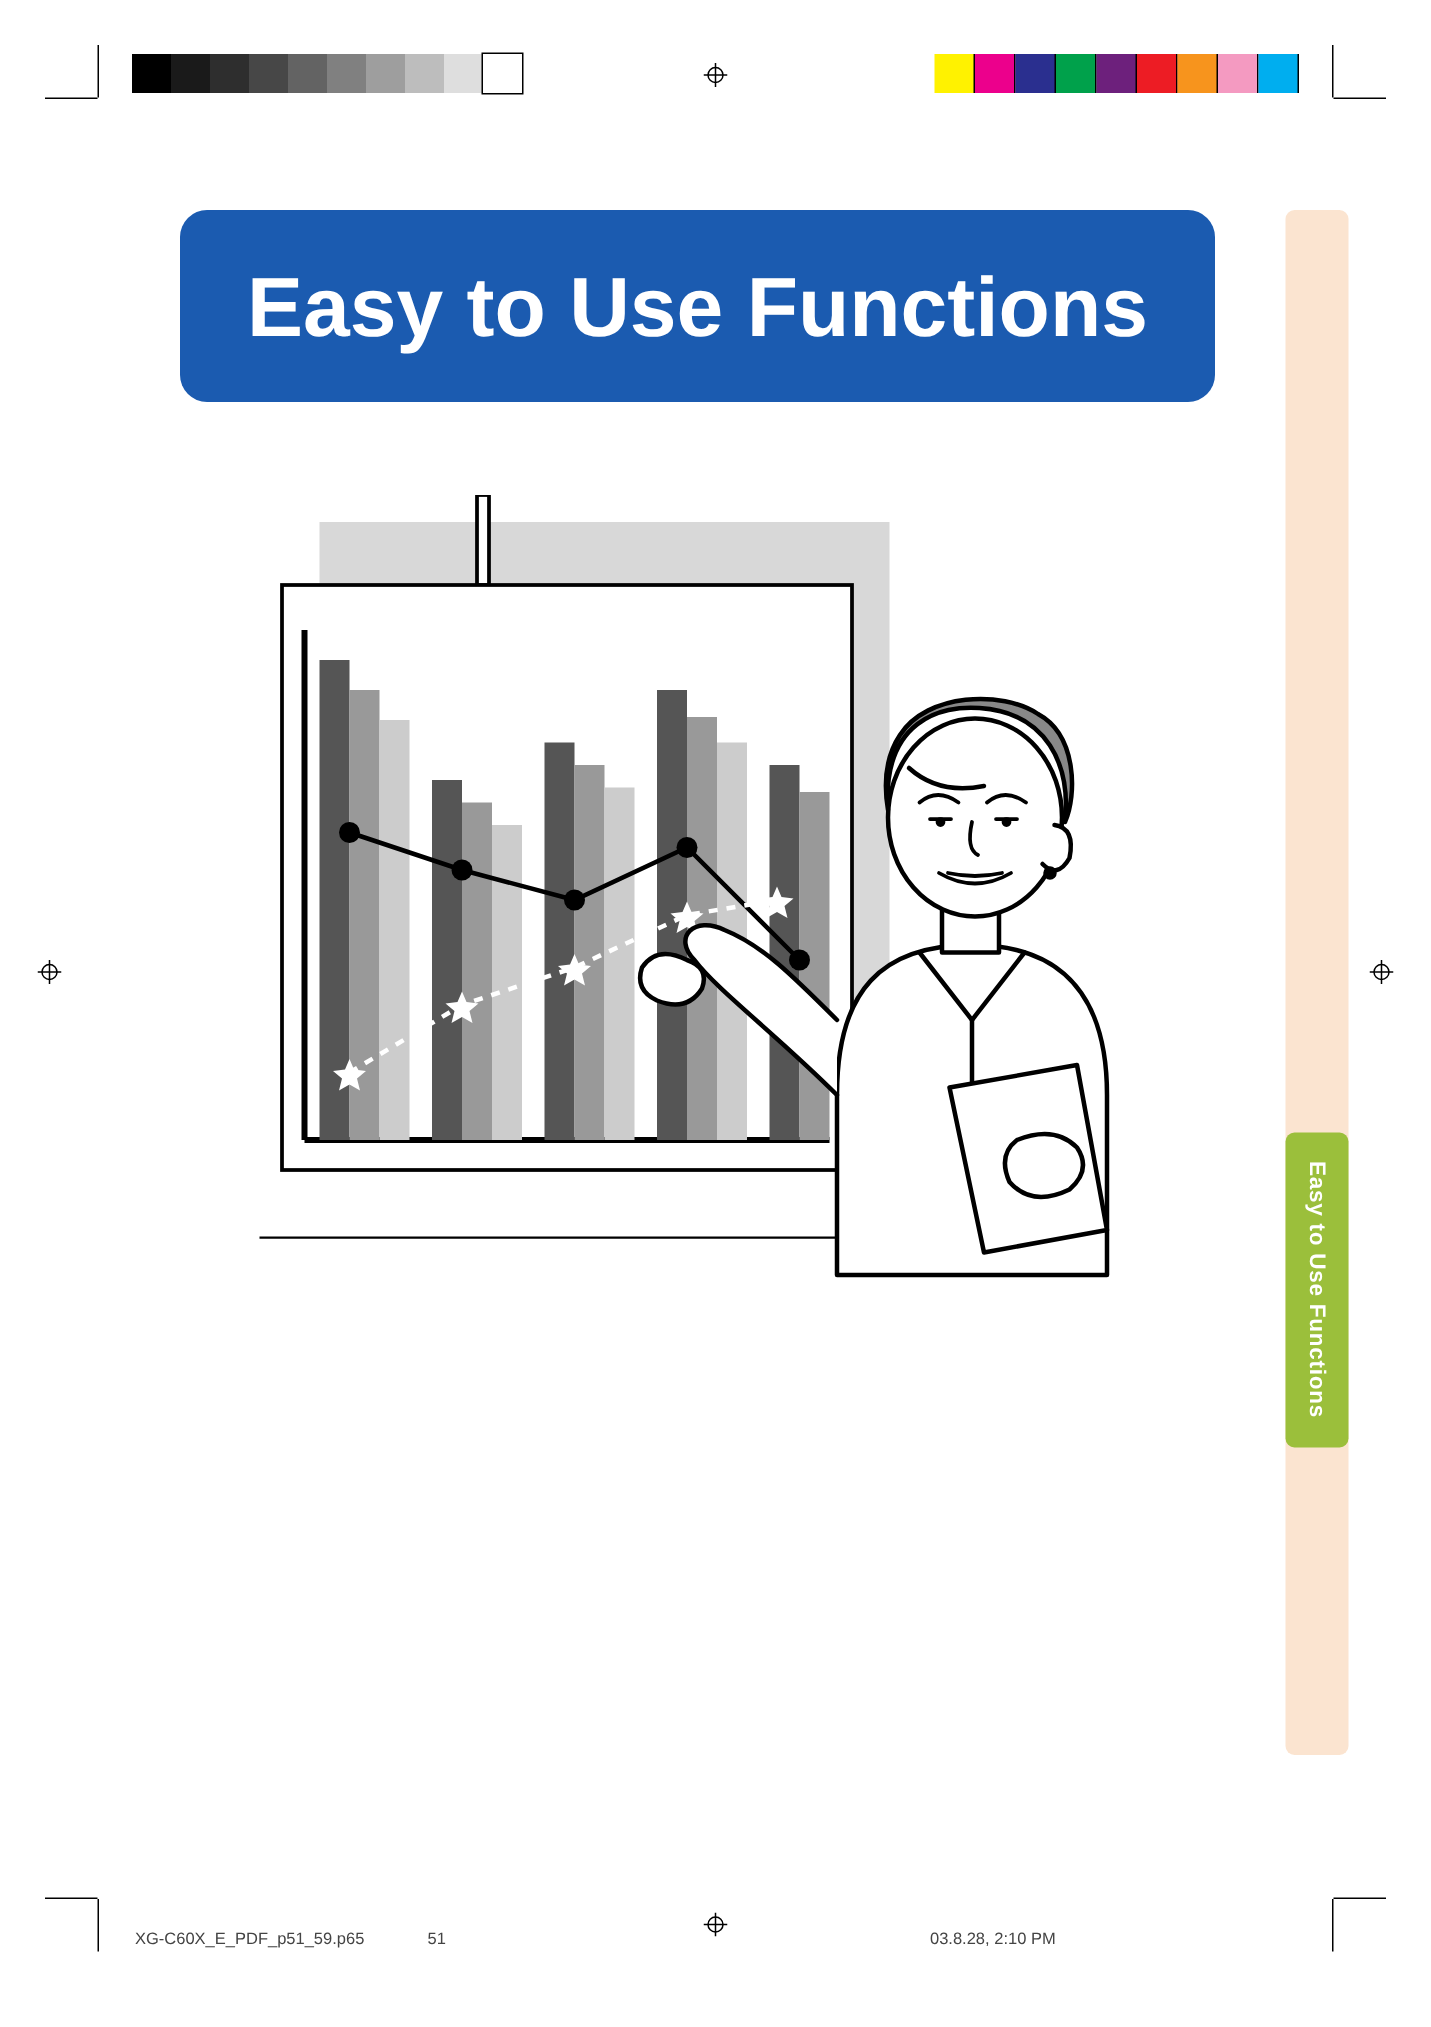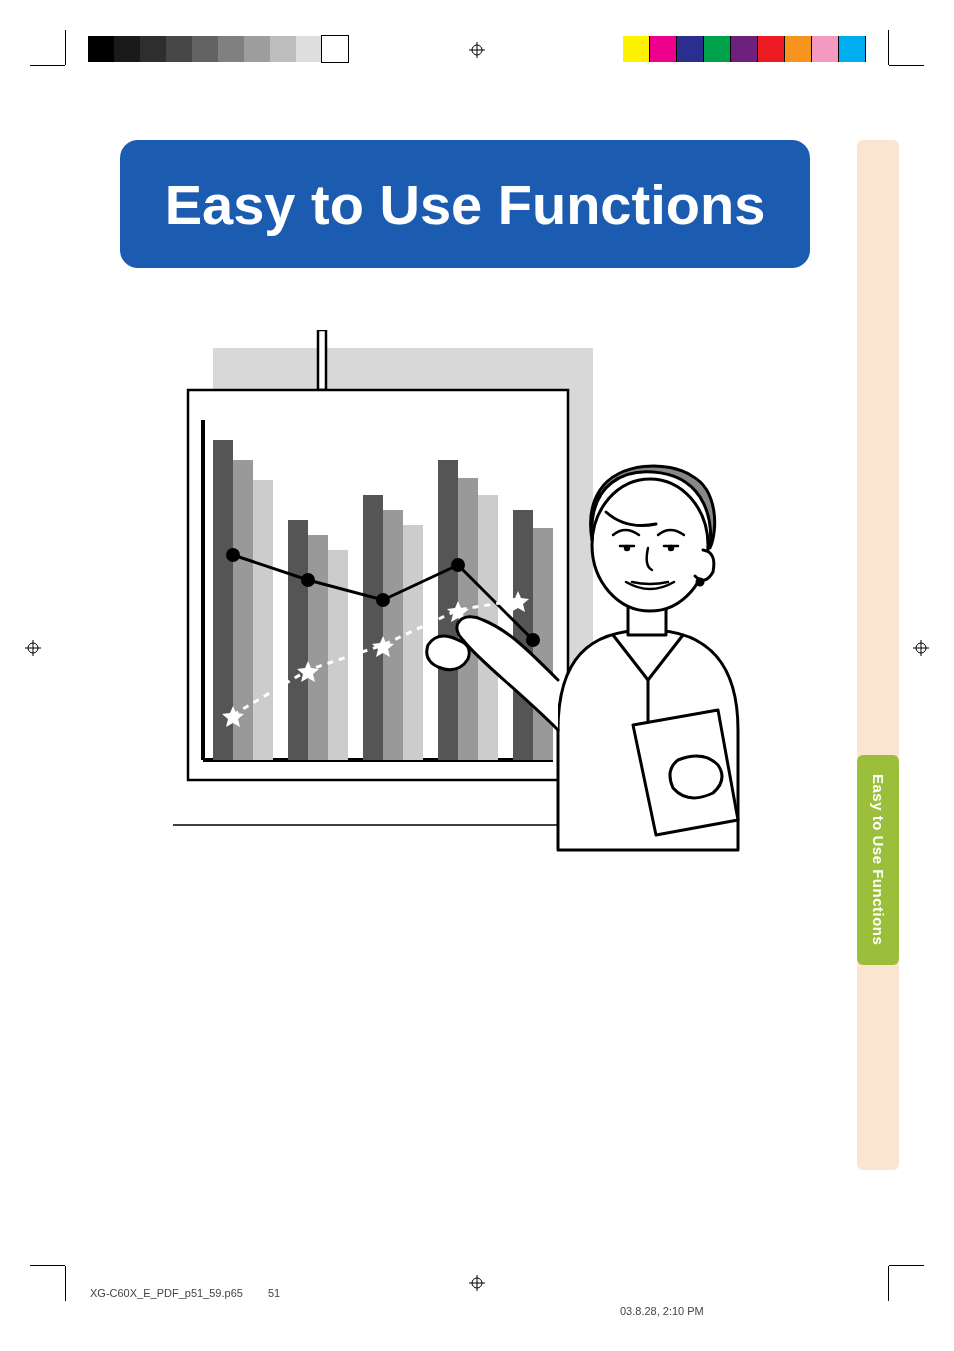--- a/index.html
+++ b/index.html
@@ -112,22 +112,22 @@
 
   .footer {
     position: absolute;
     bottom: 64px;
     left: 90px;
     right: 90px;
     font-size: 11px;
     color: #444;
   }
   .footer .fn { position:absolute; left:0;text-align:right; }
-  .footer .pn { position:absolute; left:178px; }
-  .footer .dt { position:absolute; left:530px;margin-top:18px; }
+  .footer .pn { position:absolute; left:195px; }
+  .footer .dt { position:absolute; left:530px; }
 </style>
 </head>
 <body>
 
 <div class="crop-tl"></div>
 <div class="crop-tr"></div>
 <div class="crop-bl"></div>
 <div class="crop-br"></div>
 
 <div class="reg-mark top">

